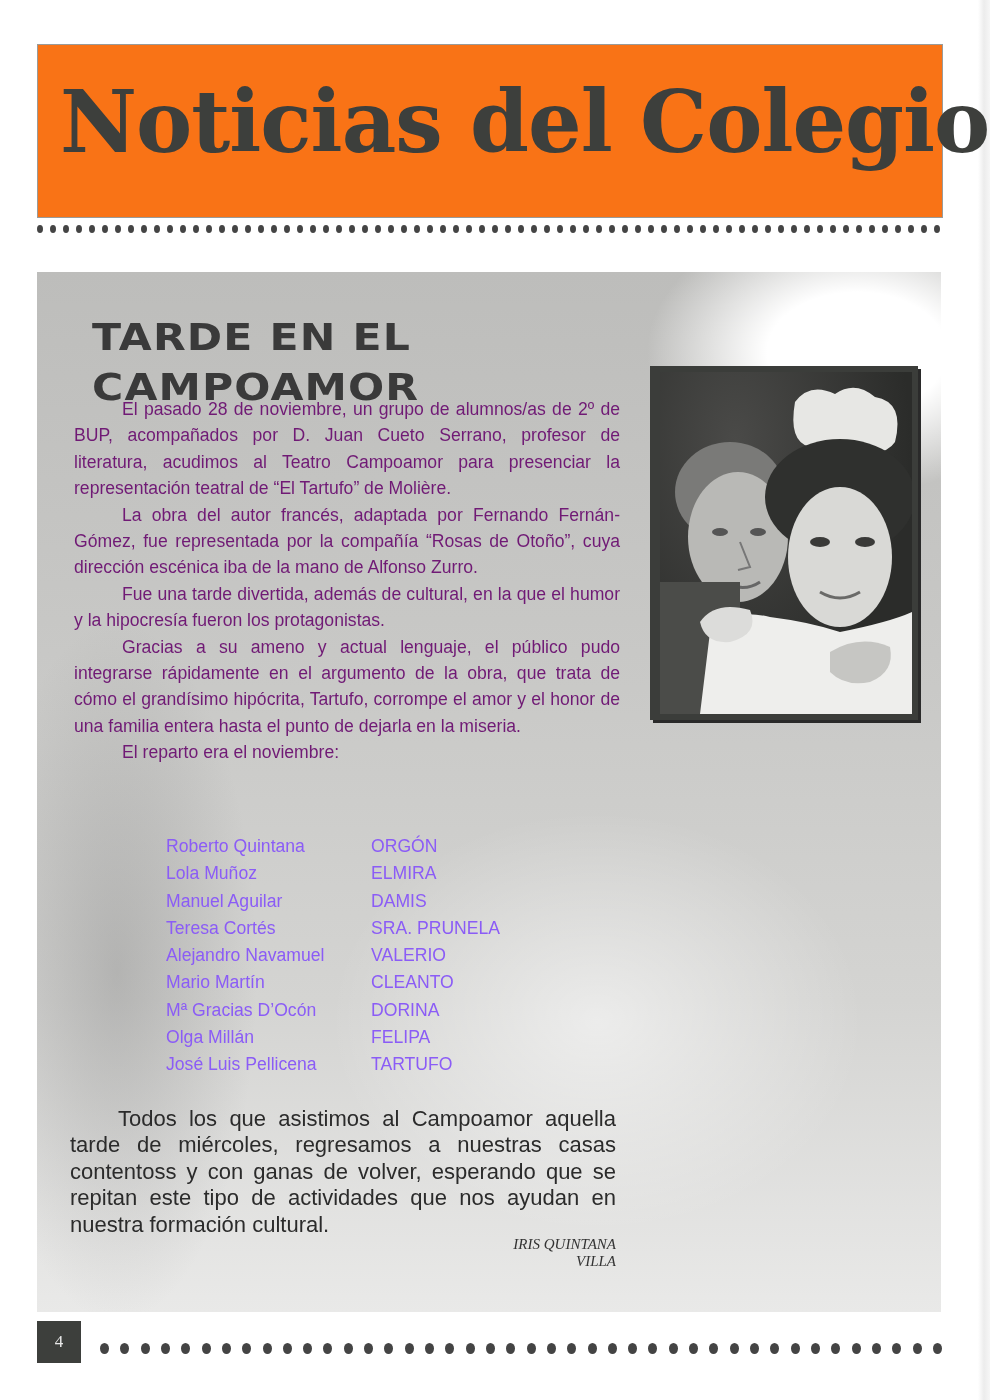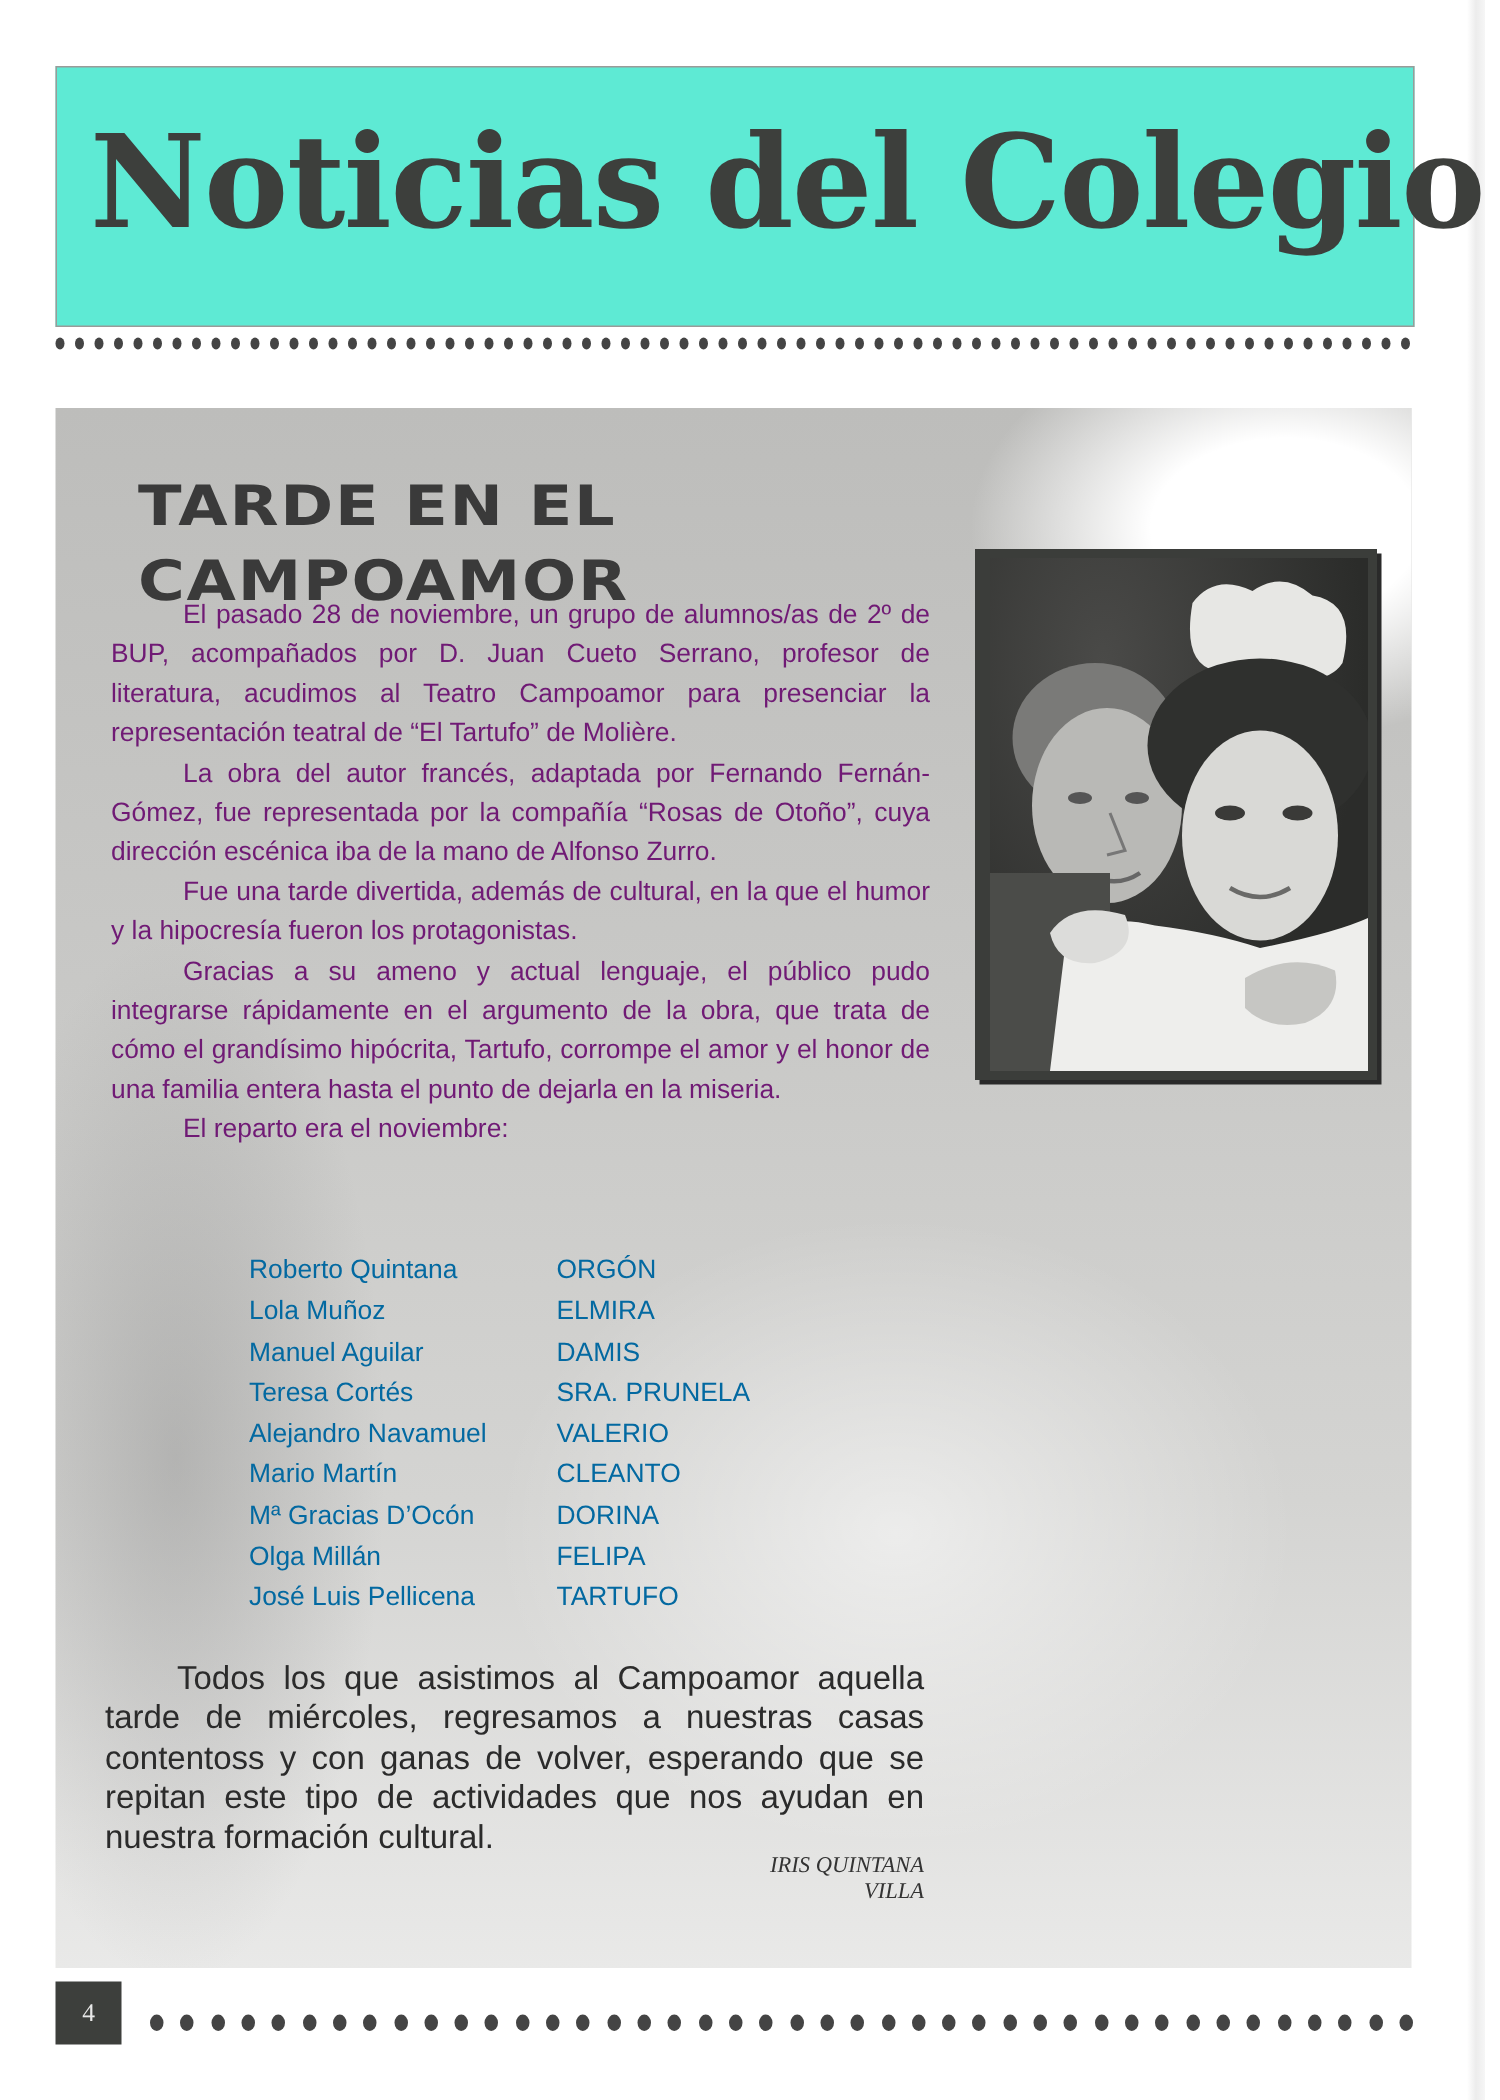--- a/index.html
+++ b/index.html
@@ -8,21 +8,21 @@
       background: #ffffff;
       font-family: "Liberation Sans", sans-serif;
       color: #2a2a2a;
     }
     .right-edge {
       position: absolute; left: 978px; top: 0; width: 12px; height: 1400px;
       background: linear-gradient(to right, #ffffff, #ececec 50%, #f6f6f6);
     }
     .masthead {
       position: absolute; left: 37px; top: 44px; width: 904px; height: 172px;
-      background: #5eead4;
+      background: #f97316;
       border: 1px solid #9a9b99;
     }
     .masthead-title {
       position: absolute; left: 22px; top: 26px;
       font-family: "DejaVu Serif", serif; font-weight: bold;
       font-size: 86px; letter-spacing: -1px; color: #3d3f3c;
       white-space: nowrap; transform: scaleX(0.98); transform-origin: left;
     }
     .dotrow {
       position: absolute; display: flex; justify-content: space-between; align-items: center;
@@ -49,21 +49,21 @@
       font-size: 37px; line-height: 50px; color: #3a3a3a; letter-spacing: 1px;
       transform: scaleX(1.15); transform-origin: left;
     }
     .body-text {
       position: absolute; left: 74px; top: 396px; width: 546px;
       font-size: 17.6px; line-height: 26.4px; color: #701a75; text-align: justify;
     }
     .body-text p { margin: 0; text-indent: 48px; }
     .cast {
       position: absolute; left: 166px; top: 833px;
-      font-size: 17.6px; line-height: 27.3px; color: #0369a1;
+      font-size: 17.6px; line-height: 27.3px; color: #8b5cf6;
     }
     .cast-row { display: flex; }
     .cast-actor { width: 205px; }
     .closing {
       position: absolute; left: 70px; top: 1106px; width: 546px;
       font-size: 22px; line-height: 26.4px; color: #2b2b2b; text-align: justify;
     }
     .closing p { margin: 0; text-indent: 48px; }
     .signature {
       position: absolute; left: 480px; top: 1236px; width: 136px; text-align: right;

